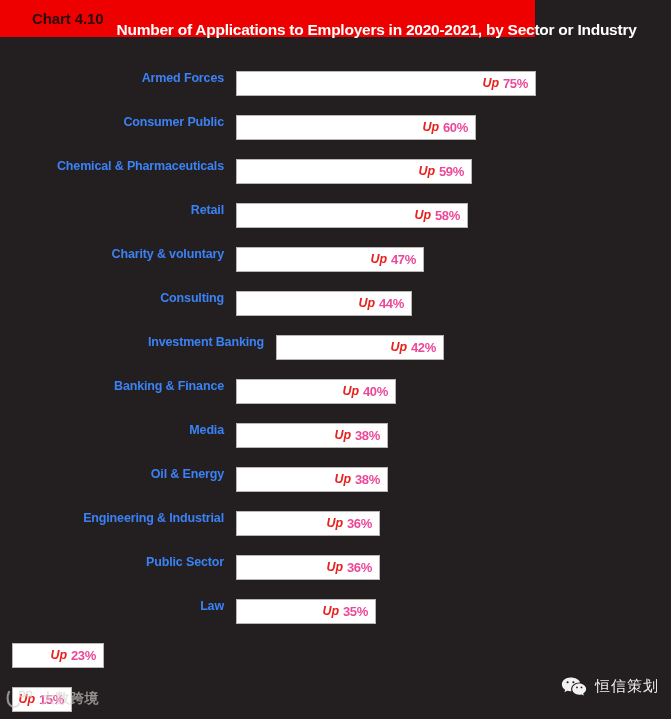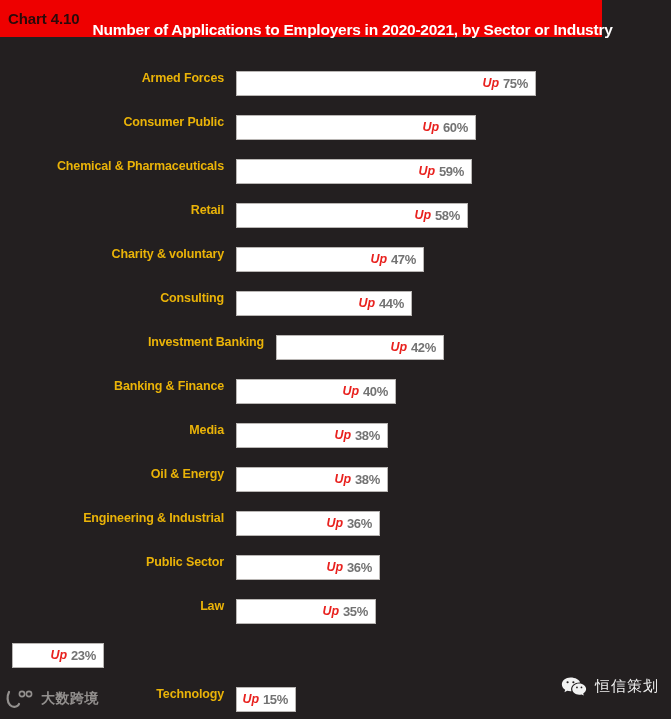--- a/index.html
+++ b/index.html
@@ -14,26 +14,26 @@
     background: #231f20;
     overflow: hidden;
     font-family: "Liberation Sans", sans-serif;
   }
 
   
   .header-band {
     position: absolute;
     left: 0;
     top: 0;
-    width: 602px;
+    width: 535px;
     height: 37px;
     background: #ee0000;
     display: flex;
     align-items: center;
-    padding-left: 8px;
+    padding-left: 32px;
     box-sizing: border-box;
   }
   .chart-number {
     color: #2a0a0a;
     font-size: 15px;
     font-weight: bold;
     letter-spacing: -0.1px;
     white-space: nowrap;
   }
   .chart-title {
@@ -57,21 +57,21 @@
   .bar-row {
     position: absolute;
     left: 0;
     height: 25px;
     display: flex;
     align-items: center;
   }
   .bar-label {
     width: 224px;
     text-align: right;
-    color: #eab308;
+    color: #3b82f6;
     font-size: 12.5px;
     font-weight: bold;
     letter-spacing: -0.15px;
     white-space: nowrap;
     padding-right: 0;
     box-sizing: border-box;
   }
   .bar-track {
     position: relative;
     margin-left: 12px;
@@ -89,21 +89,21 @@
   }
   .bar-value-up {
     color: #e8221f;
     font-size: 12.5px;
     font-weight: bold;
     font-style: italic;
     margin-right: 4px;
     letter-spacing: -0.2px;
   }
   .bar-value-num {
-    color: #737373;
+    color: #ec4899;
     font-size: 13px;
     font-weight: bold;
     letter-spacing: -0.3px;
   }
 
   
   .watermark-left {
     position: absolute;
     left: 6px;
     bottom: 10px;
@@ -275,21 +275,20 @@
       </div>
       <div class="bar-row" style="top: 600px;">
         <div class="bar-track">
           <div class="bar-fill" style="width: 92px;">
             <span class="bar-value-up">Up</span>
             <span class="bar-value-num">23%</span>
           </div>
         </div>
       </div>
       <div class="bar-row" style="top: 644px;">
-        <div class="bar-label">Technology</div>
         <div class="bar-track">
           <div class="bar-fill" style="width: 60px;">
             <span class="bar-value-up">Up</span>
             <span class="bar-value-num">15%</span>
           </div>
         </div>
       </div>
     </div>
 
   <div class="watermark-left">

